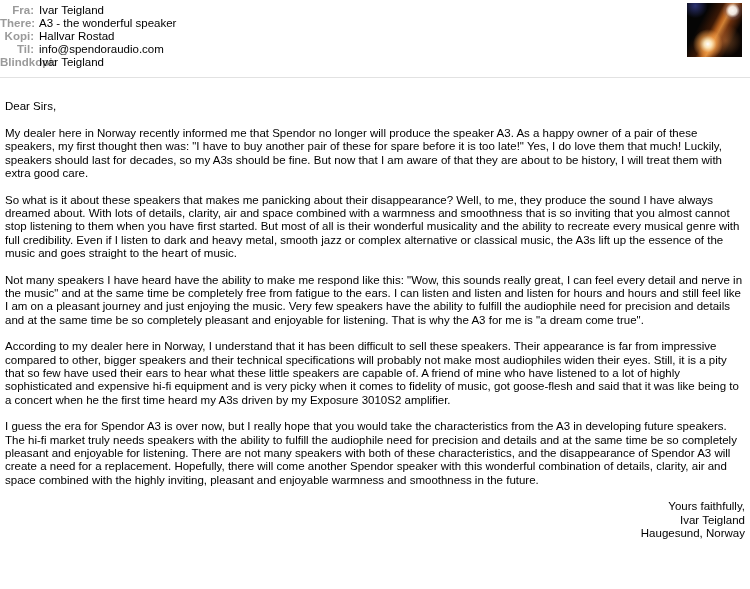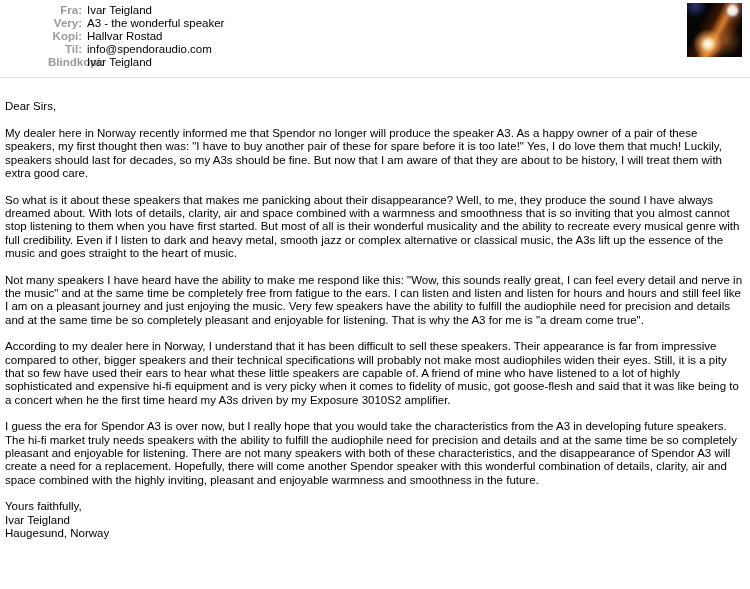--- a/index.html
+++ b/index.html
@@ -18,21 +18,20 @@
 
   
   .email-header {
     position: relative;
     padding: 4px 0 8px 0;
   }
   .header-row {
     display: flex;
     font-size: 11.5px;
     line-height: 13.1px;
-    padding-left: 48px;
   }
   .header-label {
     width: 34px;
     flex: 0 0 34px;
     text-align: right;
     color: #9a9a9a;
     font-weight: bold;
     white-space: nowrap;
   }
   .header-value {
@@ -65,37 +64,37 @@
   }
 
   
   .email-body {
     padding: 10px 5px 20px 5px;
     font-size: 11.5px;
     line-height: 13.4px;
     color: #000000;
   }
   .email-body p { margin: 12px 0 13px 0; }
-  .signature-block { margin-top: 13px; }
+  .signature-block { margin-top: 13px; text-align: right; }
   .signature-line { display: block; }
 </style>
 </head>
 <body>
 
 <div class="page">
 
   <div class="email-header">
 
     <div class="header-row">
       <span class="header-label" style="flex-basis:34px">Fra:</span>
       <span class="header-value">Ivar Teigland</span>
     </div>
 
     <div class="header-row">
-      <span class="header-label">Very:</span>
+      <span class="header-label">There:</span>
       <span class="header-value subject">A3 - the wonderful speaker</span>
     </div>
 
 
     <div class="header-row">
       <span class="header-label">Kopi:</span>
       <span class="header-value">Hallvar Rostad</span>
     </div>
 
     <div class="header-row">

